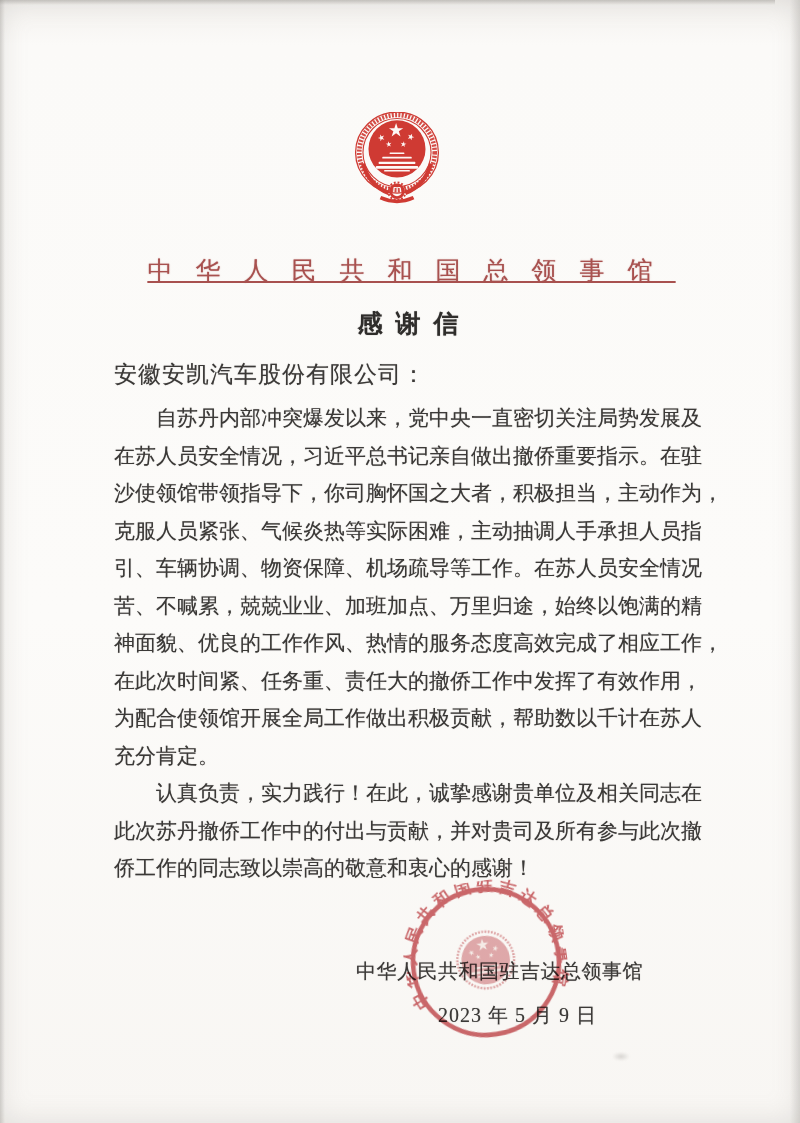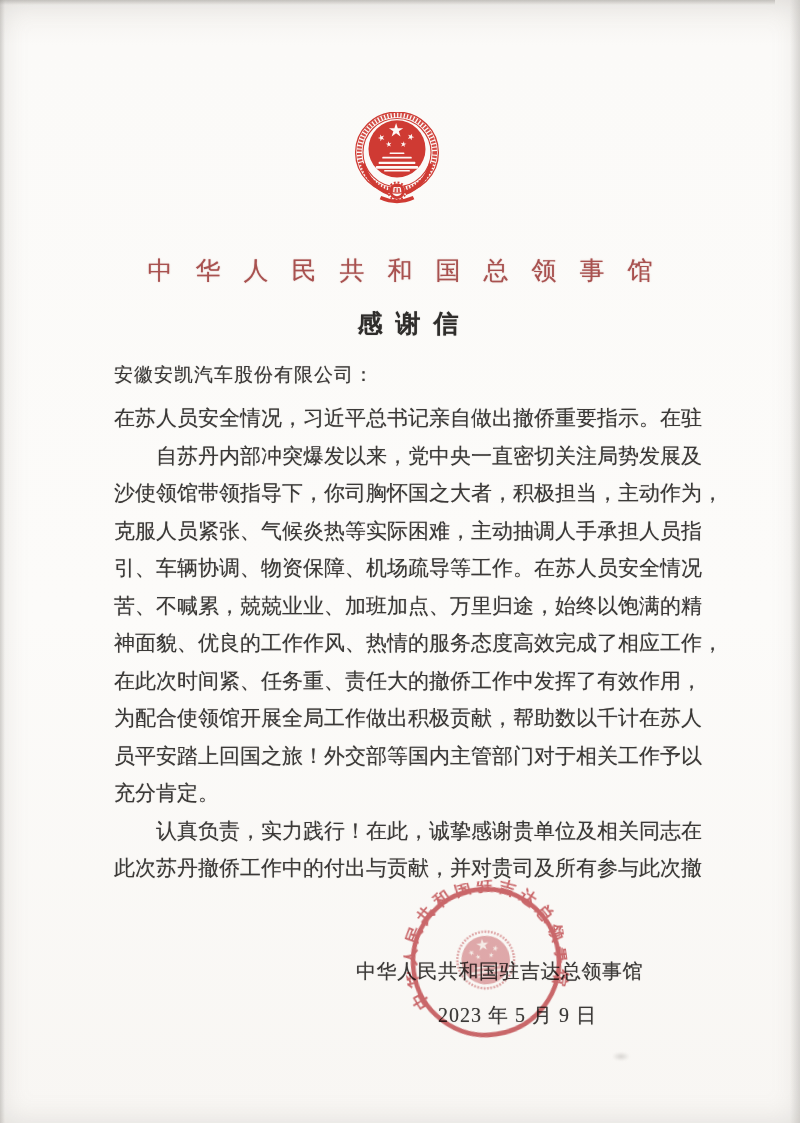--- a/index.html
+++ b/index.html
@@ -31,33 +31,34 @@
 
   .emblem{position:absolute;left:351px;top:112px;width:92px;height:94px;color:var(--emblem-red);}
 
   .org-title{
     position:absolute;top:254px;left:0;width:100%;
     text-align:center;
     font-size:25px;line-height:34px;
     color:var(--title-red);
     letter-spacing:23px;padding-left:23px;box-sizing:border-box;
     text-shadow:0 0 1.2px rgba(168,81,79,.65);
+    text-decoration:underline;
   }
   .letter-title{
     position:absolute;top:308px;left:0;width:100%;
     text-align:center;
     font-family:"Liberation Sans","DejaVu Sans",sans-serif;
     font-weight:700;font-size:25px;line-height:30px;
     letter-spacing:13px;padding-left:29px;box-sizing:border-box;
     color:#2f2d2b;
     text-shadow:0 0 1px rgba(47,45,43,.55);
   }
   .recipient{
     position:absolute;left:114px;top:360px;
-    font-size:19px;line-height:30px;letter-spacing:1px;
+    font-size:23px;line-height:30px;letter-spacing:1px;
     text-shadow:0 0 .8px rgba(59,57,55,.5);
   }
   .body{position:absolute;left:114px;top:400px;width:572px;}
   .body-line{
     height:37.5px;line-height:37.5px;font-size:21px;
     text-align:justify;text-align-last:justify;
     text-shadow:0 0 .8px rgba(59,57,55,.5);
     white-space:nowrap;
   }
   .body-line.first{text-indent:42px;}
@@ -124,33 +125,33 @@
     <circle cx="50" cy="86" r="9.5" fill="none" stroke="currentColor" stroke-width="2.2" stroke-dasharray="2 2.1"></circle>
   </svg>
 
   <div class="org-title">中华人民共和国总领事馆</div>
 
   <div class="letter-title">感谢信</div>
 
   <div class="recipient">安徽安凯汽车股份有限公司：</div>
 
   <div class="body">
+      <div class="body-line first">自苏丹内部冲突爆发以来，党中央一直密切关注局势发展及</div>
       <div class="body-line">在苏人员安全情况，习近平总书记亲自做出撤侨重要指示。在驻</div>
-      <div class="body-line first">自苏丹内部冲突爆发以来，党中央一直密切关注局势发展及</div>
       <div class="body-line">沙使领馆带领指导下，你司胸怀国之大者，积极担当，主动作为，</div>
       <div class="body-line">克服人员紧张、气候炎热等实际困难，主动抽调人手承担人员指</div>
       <div class="body-line">引、车辆协调、物资保障、机场疏导等工作。在苏人员安全情况</div>
       <div class="body-line">苦、不喊累，兢兢业业、加班加点、万里归途，始终以饱满的精</div>
       <div class="body-line">神面貌、优良的工作作风、热情的服务态度高效完成了相应工作，</div>
       <div class="body-line">在此次时间紧、任务重、责任大的撤侨工作中发挥了有效作用，</div>
       <div class="body-line">为配合使领馆开展全局工作做出积极贡献，帮助数以千计在苏人</div>
-      <div class="body-line">员平安踏上回国之旅！外交部等国内主管部门对于相关工作予以</div>
       <div class="body-line last">充分肯定。</div>
       <div class="body-line first">认真负责，实力践行！在此，诚挚感谢贵单位及相关同志在</div>
       <div class="body-line">此次苏丹撤侨工作中的付出与贡献，并对贵司及所有参与此次撤</div>
+      <div class="body-line last">侨工作的同志致以崇高的敬意和衷心的感谢！</div>
     </div>
 
   <div class="signature">中华人民共和国驻吉达总领事馆</div>
 
   <div class="date">2023 年 5 月 9 日</div>
 
   <div class="seal">
     <svg viewBox="0 0 160 160" aria-hidden="true">
       <defs>
         <path id="sealArc" d="M19,114 A70,70 0 1 1 141,114" fill="none"></path>

